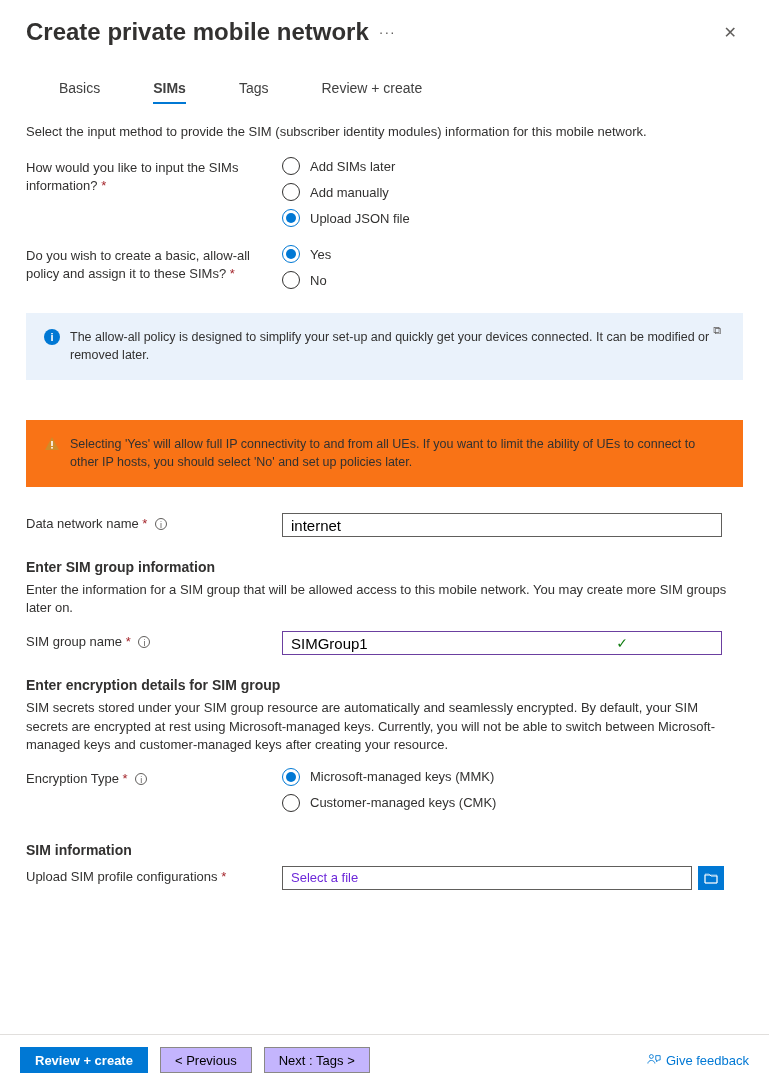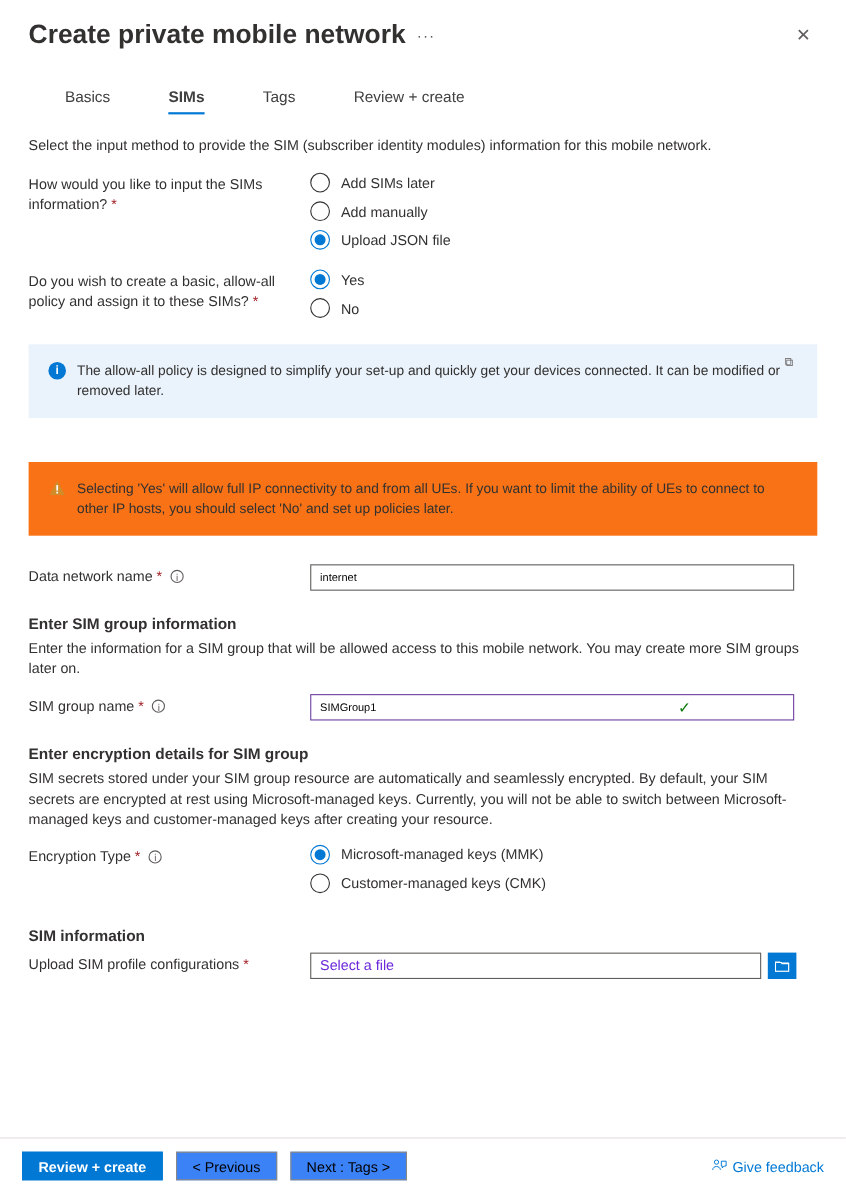--- a/index.html
+++ b/index.html
@@ -159,21 +159,21 @@
   .section-desc {
     font-size: 13px;
     margin-bottom: 14px;
     line-height: 1.4;
   }
   .text-input {
     width: 440px;
     height: 24px;
     border: 1px solid #605e5c;
     padding: 2px 8px;
-    font-size: 10px;
+    font-size: 15px;
     font-family: inherit;
   }
   .text-input.valid {
     border-color: #6b3fa0;
   }
   .input-wrap { position: relative; width: 352px; }
   .valid-check {
     position: absolute;
     right: 6px; top: 4px;
     color: #107c10;
@@ -208,21 +208,21 @@
     display: flex;
     align-items: center;
     gap: 12px;
     background:#fff;
   }
   .btn {
     height: 26px;
     padding: 0 14px;
     font-size: 13px;
     border: 1px solid #8a8886;
-    background: #3b82f6;
+    background: #c4b5fd;
     cursor: pointer;
     display:flex; align-items:center;
   }
   .btn.primary {
     background: #0078d4;
     color: #fff;
     border-color: #0078d4;
     font-weight: 600;
   }
   .feedback {

